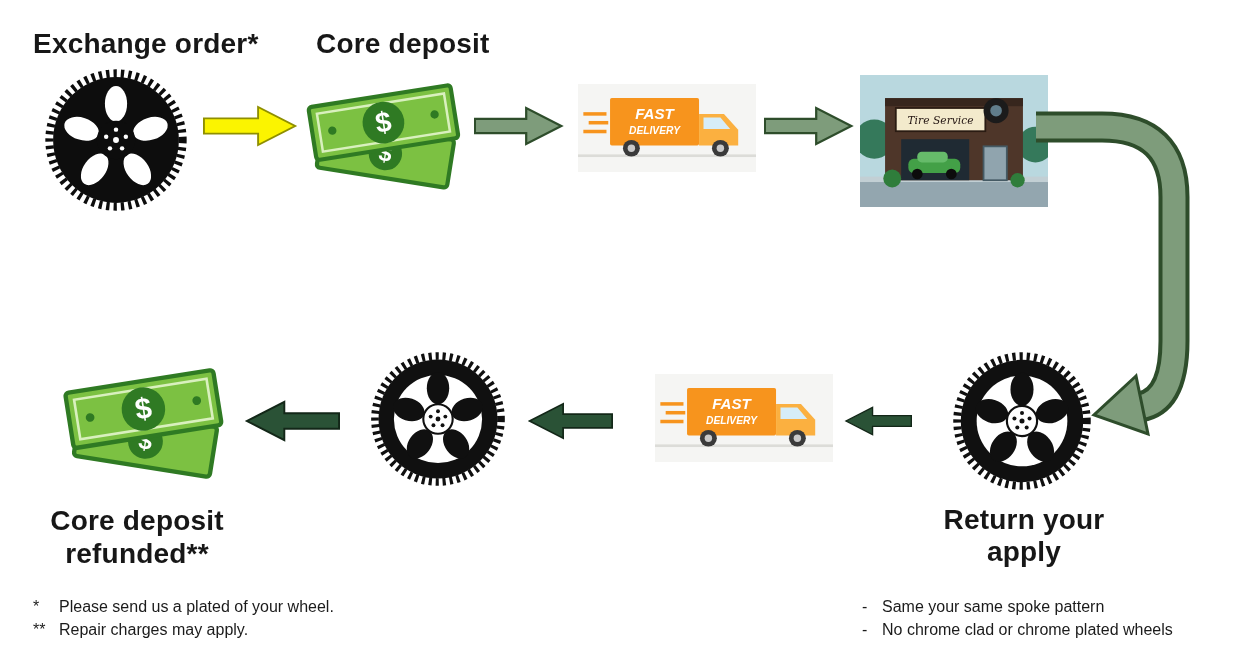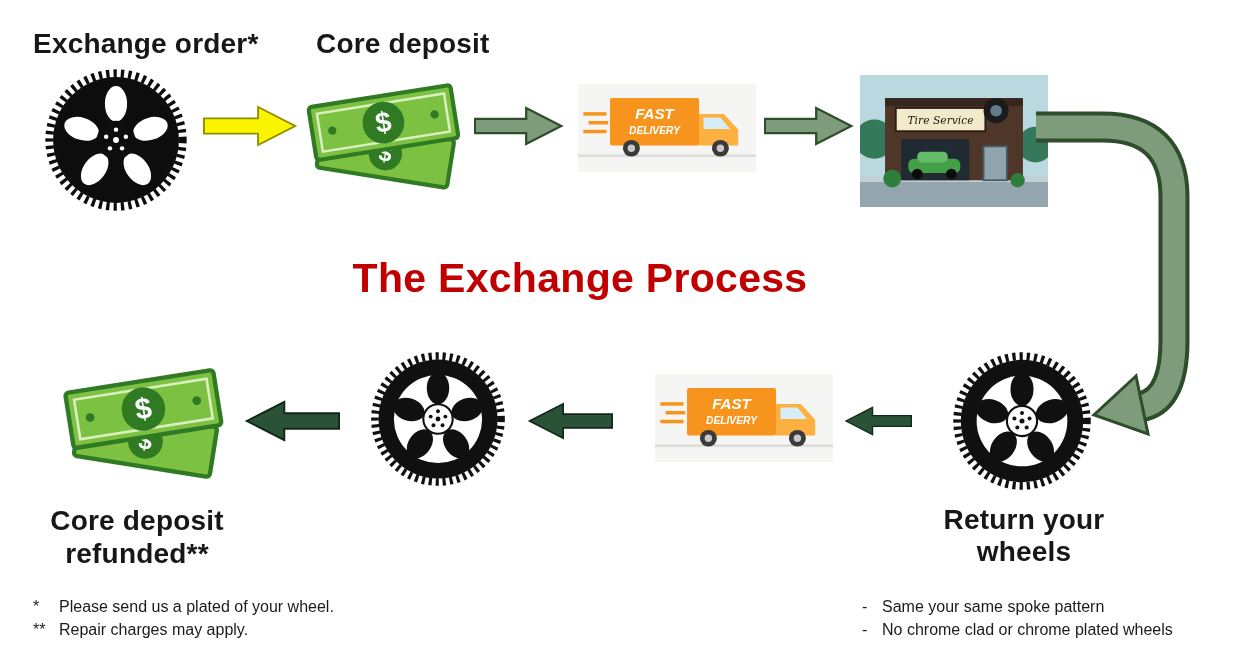--- a/index.html
+++ b/index.html
@@ -134,21 +134,20 @@
       <rect x="54" y="94" width="58" height="16" rx="6" fill="#43A047"></rect>
       <rect x="64" y="86" width="34" height="12" rx="5" fill="#66BB6A"></rect>
       <circle cx="64" cy="111" r="6" fill="#0c0c0c"></circle>
       <circle cx="102" cy="111" r="6" fill="#0c0c0c"></circle>
       <rect x="138" y="80" width="26" height="38" fill="#90A4AE" stroke="#455A64" stroke-width="2"></rect>
       <circle cx="36" cy="116" r="10" fill="#2F7D3B"></circle>
       <circle cx="176" cy="118" r="8" fill="#2F7D3B"></circle>
     </svg>
   </div>
 
-  <div class="title">The Exchange Process</div>
 
   <div class="icon" style="left:950px; top:349px; width:144px; height:144px;">
     <svg viewBox="0 0 200 200">
       <circle cx="100" cy="100" r="90" fill="none" stroke="#101010" stroke-width="11" stroke-dasharray="4.5 5.5"></circle>
       <circle cx="100" cy="100" r="85" fill="#101010"></circle>
       <circle cx="100" cy="100" r="63" fill="#ffffff"></circle>
       <g fill="#101010">
         <ellipse cx="100" cy="56" rx="16" ry="23"></ellipse>
         <ellipse cx="100" cy="56" rx="16" ry="23" transform="rotate(72 100 100)"></ellipse>
         <ellipse cx="100" cy="56" rx="16" ry="23" transform="rotate(144 100 100)"></ellipse>
@@ -160,21 +159,21 @@
       <g fill="#101010">
         <circle cx="100" cy="100" r="3.5"></circle>
         <circle cx="100" cy="89" r="2.8"></circle>
         <circle cx="110.5" cy="96.6" r="2.8"></circle>
         <circle cx="106.5" cy="108.9" r="2.8"></circle>
         <circle cx="93.5" cy="108.9" r="2.8"></circle>
         <circle cx="89.5" cy="96.6" r="2.8"></circle>
       </g>
     </svg>
   </div>
-  <div class="step-label centered" style="left:910px; top:504px; width:228px;">Return your wheels</div>
+  <div class="step-label centered" style="left:910px; top:504px; width:228px;">Return your apply</div>
 
   <div class="icon" style="left:1036px; top:101px; width:182px; height:352px;">
     <svg viewBox="0 0 182 352">
       <path d="M0,26 L66,26 Q138,26 138,96 L138,240 Q138,300 104,306" fill="none" style="stroke:var(--arrow-sage-stroke,#2E4D2B)" stroke-width="31"></path>
       <path d="M0,26 L66,26 Q138,26 138,96 L138,240 Q138,300 104,306" fill="none" style="stroke:var(--arrow-sage-fill,#7E9C7B)" stroke-width="23"></path>
       <polygon points="100,275 58,314 112,333" style="fill:var(--arrow-sage-fill,#7E9C7B); stroke:var(--arrow-sage-stroke,#2E4D2B)" stroke-width="3"></polygon>
     </svg>
   </div>
 
   <div class="icon" style="left:844px; top:398px; width:68px; height:46px;">

